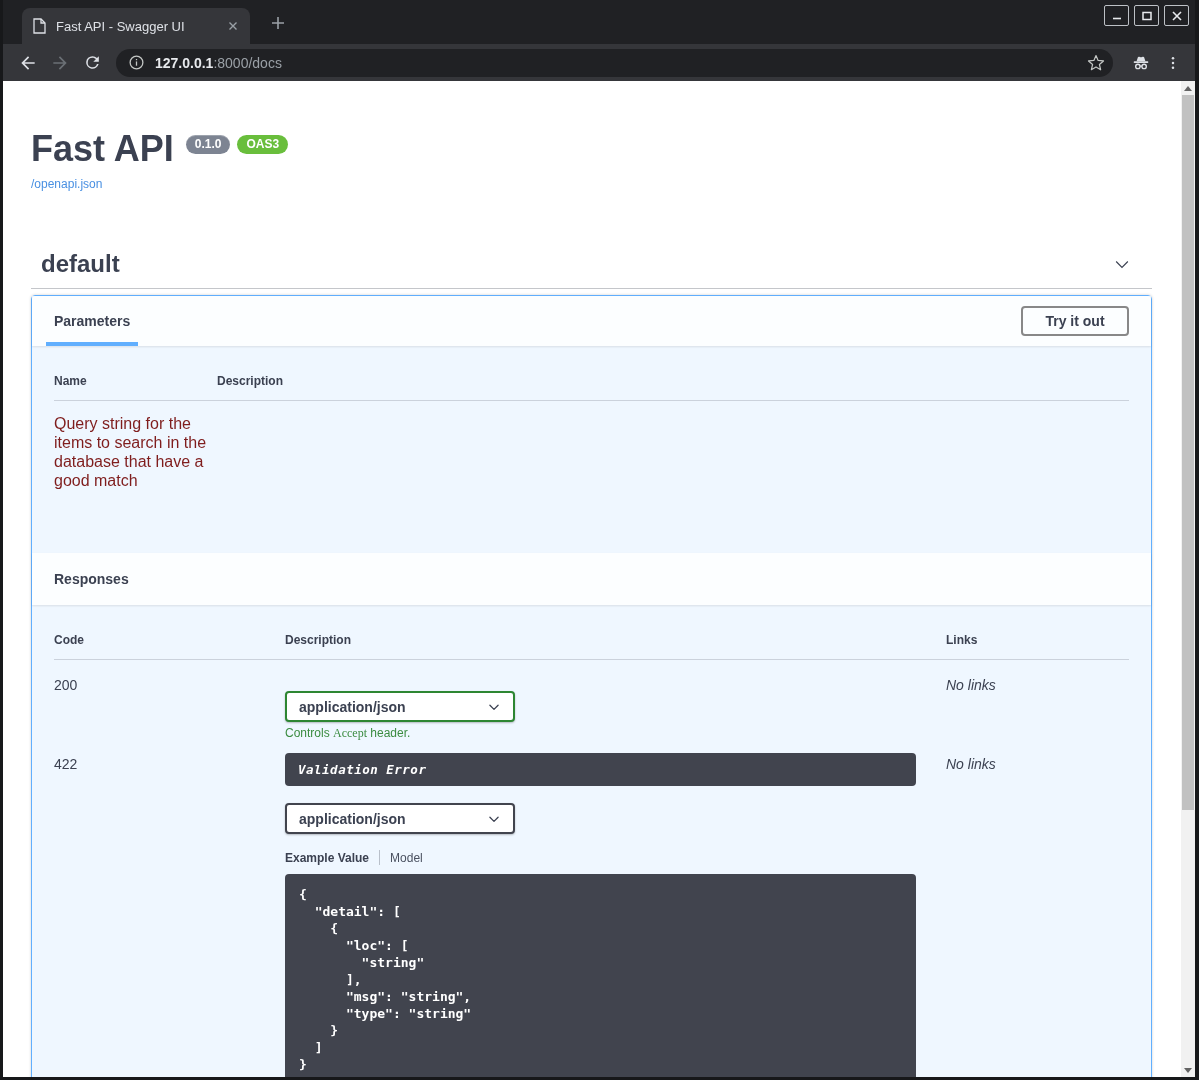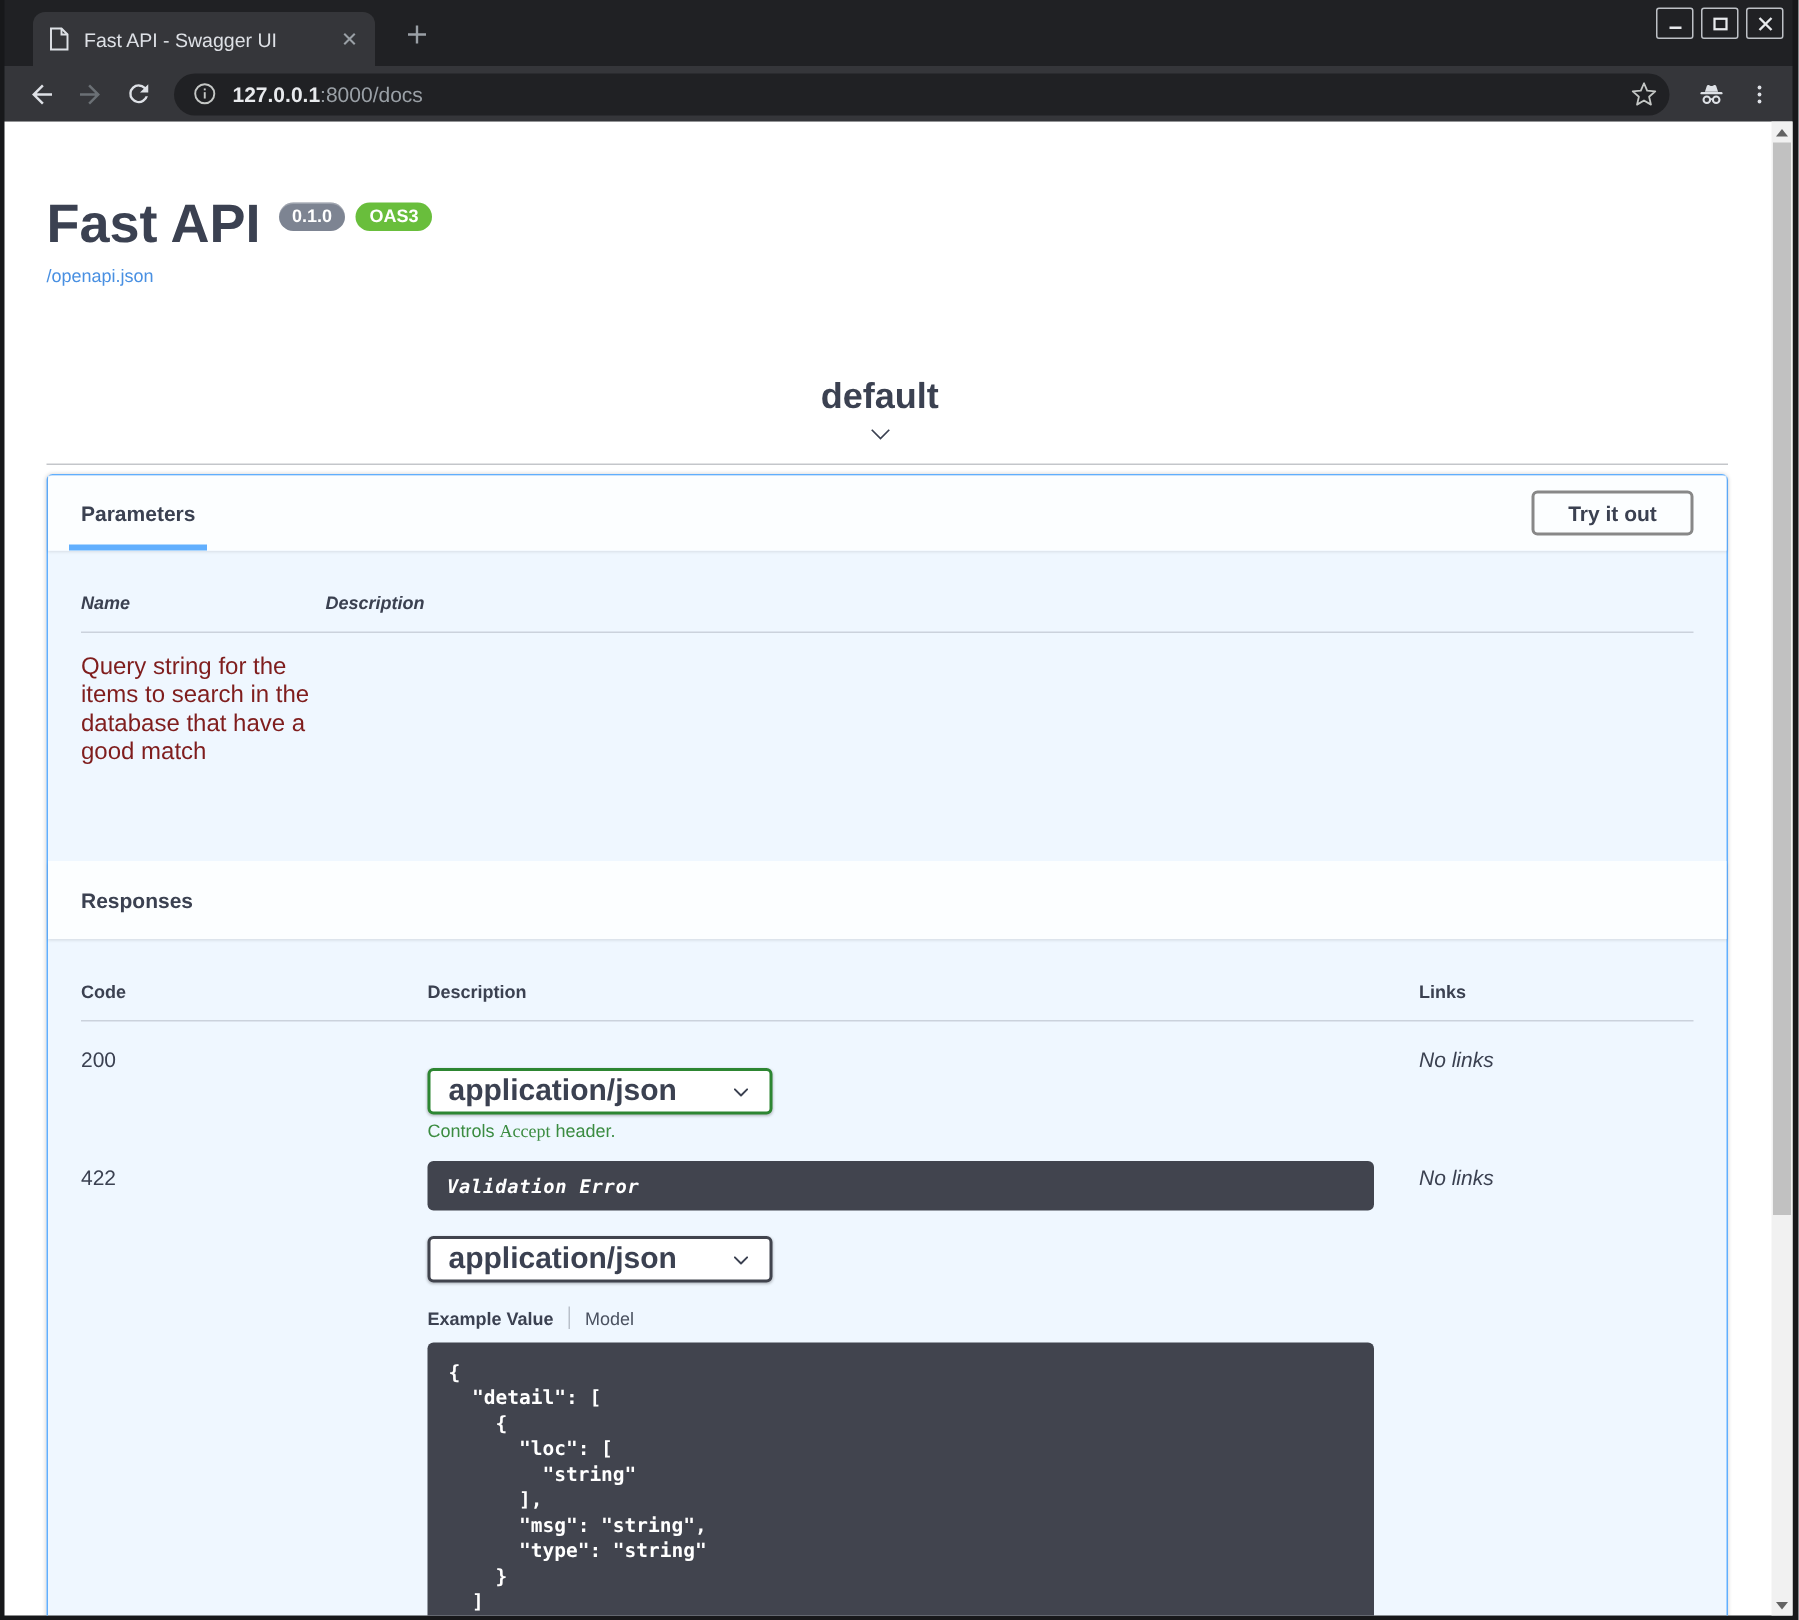--- a/index.html
+++ b/index.html
@@ -44,21 +44,21 @@
   .title-row { display:flex; align-items:flex-start; }
   .api-title { font-size:36px; line-height:42px; font-weight:700; color:#3b4151; }
   .badges { margin:7px 0 0 12px; display:flex; gap:7px; }
   .pill { font-size:12px; font-weight:700; color:#fff; padding:3px 9px 4px; border-radius:57px; line-height:12px; }
   .pill.version { background:#7d8492; box-shadow:inset 0 1px 0 rgba(255,255,255,.25); }
   .pill.oas { background:#69be3c; }
   .spec-link { display:inline-block; margin-top:7px; font-size:12px; color:#4990e2; text-decoration:none; cursor:pointer; }
 
   
   .tag-row { margin-top:48px; display:flex; align-items:center; justify-content:space-between;
-             padding:10px 20px 10px 10px; border-bottom:1px solid rgba(59,65,81,.3); cursor:pointer;flex-direction:column; }
+             padding:10px 20px 10px 10px; border-bottom:1px solid rgba(59,65,81,.3); cursor:pointer; }
   .tag-name { font-size:24px; font-weight:700; color:#3b4151; }
 
   .opblock { margin-top:6px; border:1px solid #61affe; border-radius:4px;
              background:rgba(97,175,254,.1); box-shadow:0 0 3px rgba(0,0,0,.19); }
   .op-summary { display:flex; align-items:center; height:38px; padding:0 6px; border-bottom:1px solid #61affe; cursor:pointer; }
   .method-badge { width:107px; height:28px; background:#61affe; color:#fff; font-weight:700; font-size:14px;
                   border-radius:3px; display:flex; align-items:center; justify-content:center;
                   text-shadow:0 1px 0 rgba(0,0,0,.1); }
   .op-path { margin-left:13px; font-family:"DejaVu Sans Mono", monospace; font-size:16px; font-weight:600; color:#3b4151; }
   .op-desc { margin-left:15px; font-size:13px; color:#3b4151; }
@@ -70,21 +70,21 @@
   .sec-title { font-size:14px; font-weight:700; color:#3b4151; }
   .param-tab { position:relative; height:50px; display:flex; align-items:center; padding:0 8px; margin-left:-8px; }
   .param-tab::after { content:""; position:absolute; left:0; right:0; bottom:0; height:4px; background:#61affe; }
   .tryout-btn { margin-left:auto; width:108px; height:30px; border:2px solid #888; border-radius:4px;
                 background:transparent; font-family:"Liberation Sans",sans-serif; font-size:14px; font-weight:700;
                 color:#3b4151; cursor:pointer; }
 
   
   .params-area { padding:16px 22px 0; min-height:207px; }
   .p-head, .p-row { display:grid; grid-template-columns:163px 1fr; }
-  .p-head { padding:12px 0; border-bottom:1px solid rgba(59,65,81,.2);font-style:italic; }
+  .p-head { padding:12px 0; border-bottom:1px solid rgba(59,65,81,.2); }
   .th { font-size:12px; font-weight:700; color:#3b4151; }
   .p-row { padding-top:13px; }
   .p-name { font-size:16px; line-height:19px; color:#3b4151; }
   .p-type { margin-top:6px; font-family:"DejaVu Sans Mono",monospace; font-weight:700; font-size:14px; color:#3b4151; }
   .p-depr { margin-top:5px; font-family:"DejaVu Sans Mono",monospace; font-style:italic; font-weight:700; font-size:13px; color:#f40000; }
   .p-in   { margin-top:2px; font-family:"DejaVu Sans Mono",monospace; font-style:italic; font-size:13px; color:#7f8794; }
   .p-desc { font-size:16px; line-height:19px; color:#7f1d1d; }
 
   
   .resp-area { padding:16px 22px 0; }
@@ -93,21 +93,21 @@
   .r-row { margin-top:14px; }
   .r-row.second { margin-top:12px; }
   .r-code { font-size:14px; color:#3b4151; padding-top:3px; }
   .r-links { font-size:14px; font-style:italic; color:#3b4151; padding-top:3px; }
   .resp-block { width:631px; height:33px; background:#41444e; border-radius:4px;
                 display:flex; align-items:center; padding:0 13px; }
   .resp-block span { color:#fff; font-family:"DejaVu Sans Mono",monospace; font-style:italic; font-weight:600;
                      font-size:12.5px; letter-spacing:.5px; }
   .media-select { margin-top:17px; width:230px; height:31px; background:#fff; border:2px solid #41444e; border-radius:4px;
                   display:flex; align-items:center; justify-content:space-between; padding:4px 12px;
-                  font-size:20px; font-weight:700; color:#3b4151; cursor:pointer; box-shadow:0 1px 2px rgba(0,0,0,.25); }
+                  font-size:14px; font-weight:700; color:#3b4151; cursor:pointer; box-shadow:0 1px 2px rgba(0,0,0,.25); }
   .media-select.accept { border-color:#2d8632; }
   .accept-note { margin-top:4px; font-size:12px; color:#3b8c41; }
   .accept-note .mono { font-size:12px; }
   .ex-tabs { margin-top:16px; display:flex; align-items:center; gap:10px; }
   .ex-active { font-size:12px; font-weight:700; color:#3b4151; cursor:pointer; }
   .ex-sep { width:1px; height:15px; background:rgba(59,65,81,.3); }
   .ex-model { font-size:12px; color:#4a5160; cursor:pointer; }
   .ex-code { margin-top:9px; width:631px; background:#41444e; border-radius:4px; padding:12px 14px; }
   .ex-code pre { font-family:"DejaVu Sans Mono",monospace; font-weight:600; font-size:13px; line-height:17px; color:#fff; }
 </style>

